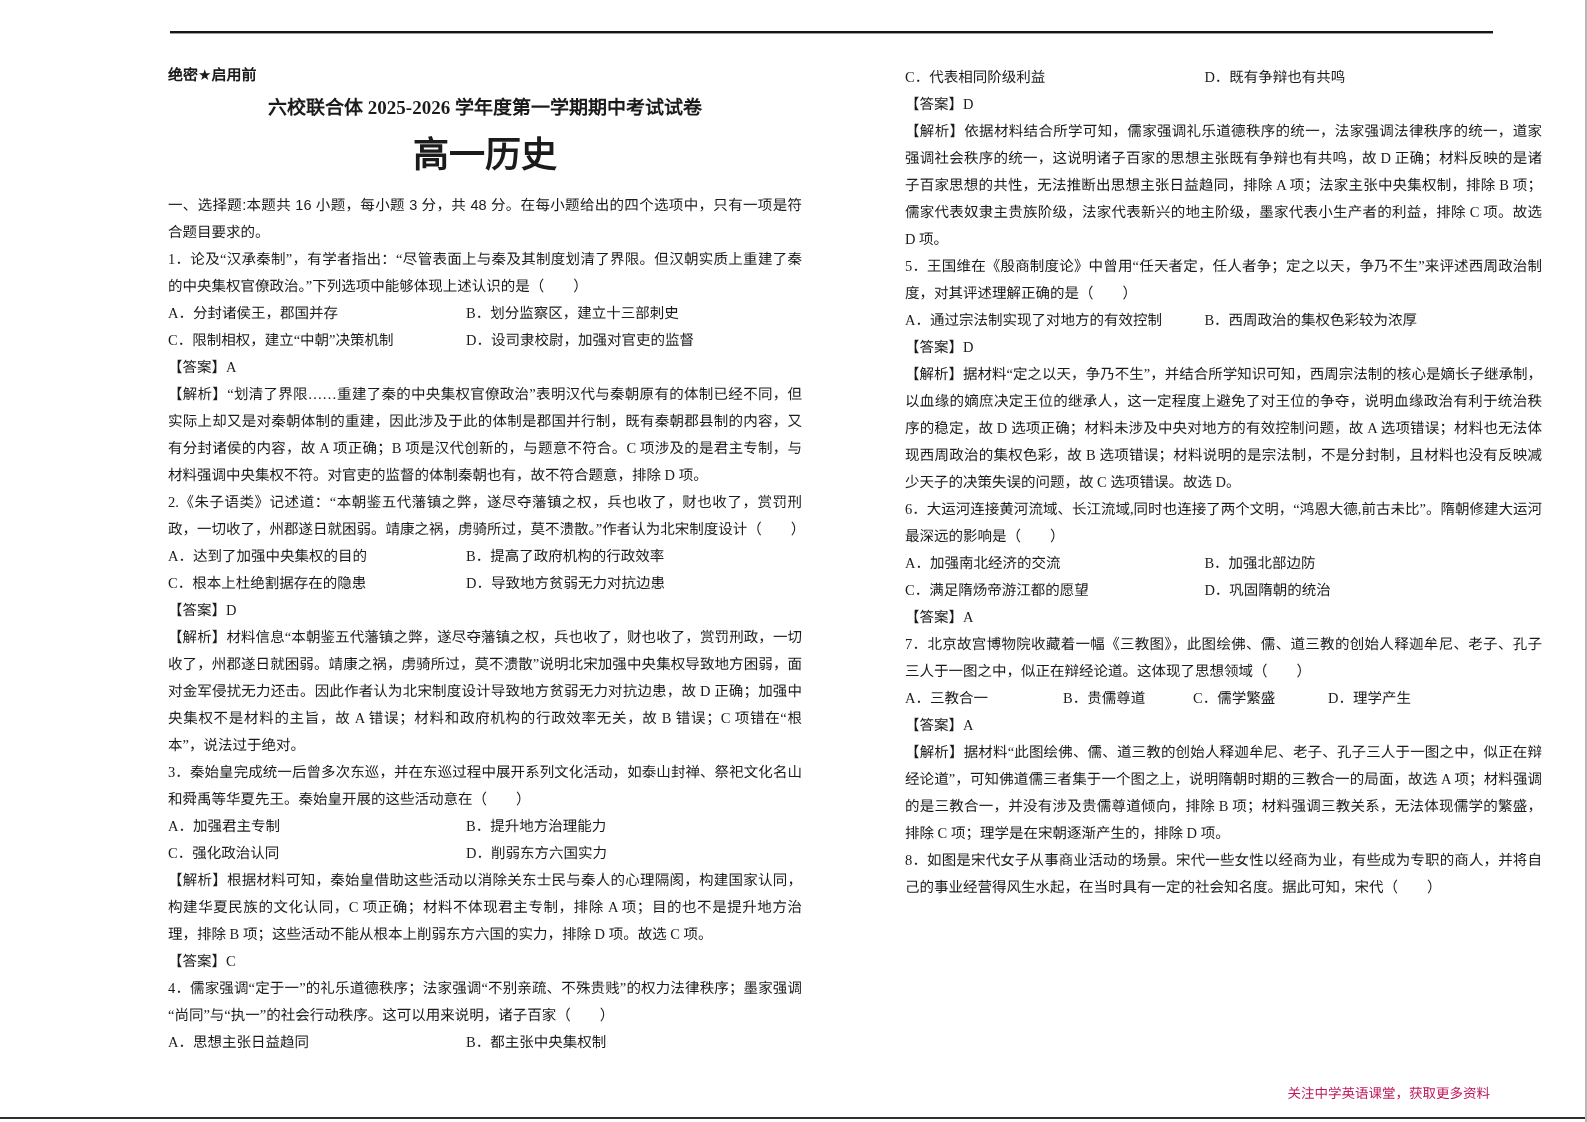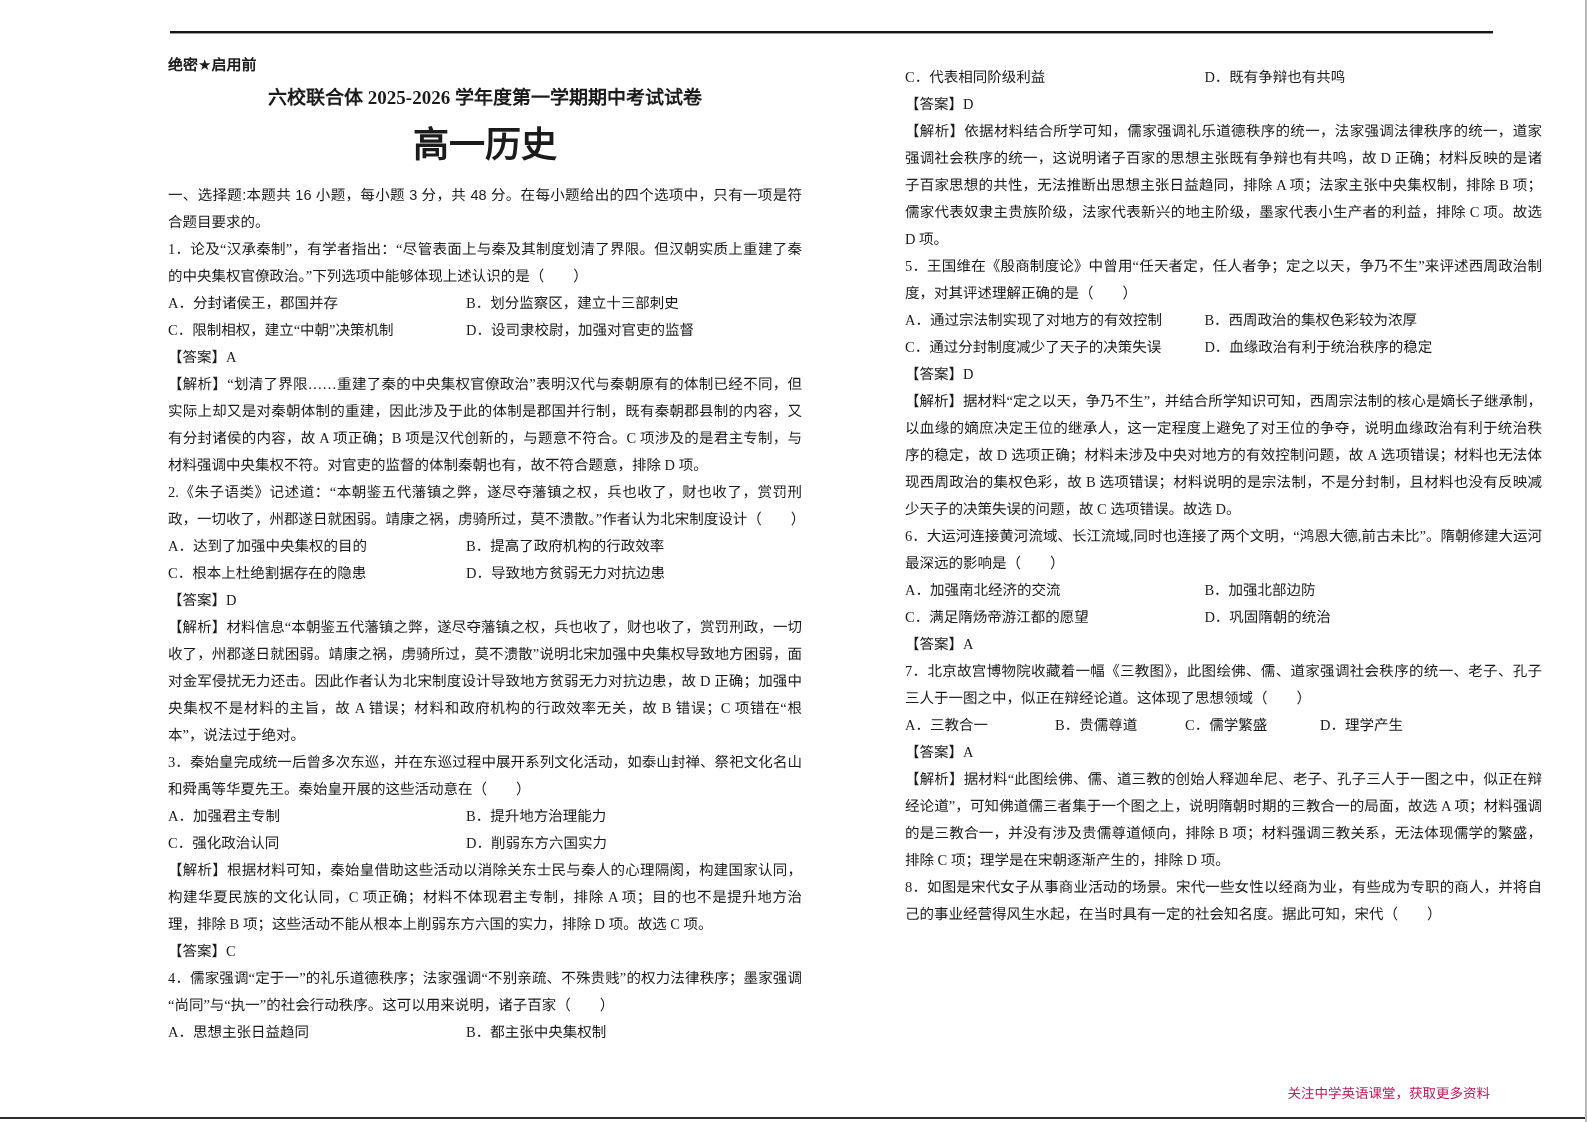--- a/index.html
+++ b/index.html
@@ -4,33 +4,33 @@
 <style>
   html,body{margin:0;padding:0;background:#fff;}
   .page{
     position:relative;width:1587px;height:1122px;background:#ffffff;overflow:hidden;
     font-family:"Liberation Serif","DejaVu Serif",serif;color:#1b1b1b;
   }
   .rule-top{position:absolute;left:170px;top:31px;width:1323px;height:2px;background:#161616;border-bottom:1px solid #9c9c9c;}
   .edge-right{position:absolute;top:0;right:0;width:2px;height:100%;background:#b7b7b7;}
   .rule-bottom{position:absolute;left:0;bottom:3px;width:100%;height:2px;background:#2e2e2e;}
   .col{position:absolute;font-size:14.5px;line-height:27px;text-align:justify;text-justify:inter-ideograph;}
-  .col-left{left:168px;top:52px;width:634px;}
+  .col-left{left:168px;top:62px;width:634px;}
   .col-right{left:905px;top:64px;width:637px;}
   .security{font-family:"Liberation Sans","DejaVu Sans",sans-serif;font-weight:bold;font-size:15px;line-height:26px;text-align:left;}
   .exam-title{font-weight:bold;font-size:19px;line-height:36px;text-align:center;margin-top:2px;}
   .subject-title{font-weight:bold;font-size:36px;line-height:58px;text-align:center;}
   .section-heading{font-family:"Liberation Sans","DejaVu Sans",sans-serif;font-weight:normal;font-size:14.5px;line-height:27px;margin-top:8px;}
   p{margin:0;}
   .orow{display:flex;}
   .orow .c1{width:47%;flex:none;text-align:left;}
   .orow .c2{flex:1;text-align:left;}
   .orow4{display:flex;text-align:left;}
   .orow4 .s1{width:150px;flex:none;}
-  .orow4 .s2{width:130px;flex:none;}
+  .orow4 .s2{width:130px;flex:none;margin-left:8px;}
   .orow4 .s3{width:135px;flex:none;}
   .orow4 .s4{flex:1;}
   .footer-note{
     position:absolute;right:97px;top:1084px;font-size:13.5px;line-height:20px;
     color:#be185d;font-family:"Liberation Serif","DejaVu Serif",serif;
   }
 </style>
 </head>
 <body>
 
@@ -105,43 +105,39 @@
       <p><span>【答案】</span><span>D</span></p>
       <p><span>【解析】</span><span>依据材料结合所学可知，儒家强调礼乐道德秩序的统一，法家强调法律秩序的统一，道家强调社会秩序的统一，这说明诸子百家的思想主张既有争辩也有共鸣，故 D 正确；材料反映的是诸子百家思想的共性，无法推断出思想主张日益趋同，排除 A 项；法家主张中央集权制，排除 B 项；儒家代表奴隶主贵族阶级，法家代表新兴的地主阶级，墨家代表小生产者的利益，排除 C 项。故选 D 项。</span></p>
     </div>
 
     <div>
       <p><span>5．</span><span>王国维在《殷商制度论》中曾用“任天者定，任人者争；定之以天，争乃不生”来评述西周政治制度，对其评述理解正确的是（　　）</span></p>
       <p class="orow">
           <span class="c1">A．通过宗法制实现了对地方的有效控制</span>
           <span class="c2">B．西周政治的集权色彩较为浓厚</span>
         </p>
-      <p class="orow">
-          <span class="c1">C．通过分封制度减少了天子的决策失误</span>
-          <span class="c2">D．血缘政治有利于统治秩序的稳定</span>
-        </p>
       <p><span>【答案】</span><span>D</span></p>
       <p><span>【解析】</span><span>据材料“定之以天，争乃不生”，并结合所学知识可知，西周宗法制的核心是嫡长子继承制，以血缘的嫡庶决定王位的继承人，这一定程度上避免了对王位的争夺，说明血缘政治有利于统治秩序的稳定，故 D 选项正确；材料未涉及中央对地方的有效控制问题，故 A 选项错误；材料也无法体现西周政治的集权色彩，故 B 选项错误；材料说明的是宗法制，不是分封制，且材料也没有反映减少天子的决策失误的问题，故 C 选项错误。故选 D。</span></p>
     </div>
 
     <div>
       <p><span>6．</span><span>大运河连接黄河流域、长江流域,同时也连接了两个文明，“鸿恩大德,前古未比”。隋朝修建大运河最深远的影响是（　　）</span></p>
       <p class="orow">
           <span class="c1">A．加强南北经济的交流</span>
           <span class="c2">B．加强北部边防</span>
         </p>
       <p class="orow">
           <span class="c1">C．满足隋炀帝游江都的愿望</span>
           <span class="c2">D．巩固隋朝的统治</span>
         </p>
       <p><span>【答案】</span><span>A</span></p>
     </div>
 
     <div>
-      <p><span>7．</span><span>北京故宫博物院收藏着一幅《三教图》，此图绘佛、儒、道家强调社会秩序的统一、老子、孔子三人于一图之中，似正在辩经论道。这体现了思想领域（　　）</span></p>
+      <p><span>7．</span><span>北京故宫博物院收藏着一幅《三教图》，此图绘佛、儒、道三教的创始人释迦牟尼、老子、孔子三人于一图之中，似正在辩经论道。这体现了思想领域（　　）</span></p>
       <p class="orow4">
           <span class="s1">A．三教合一</span>
           <span class="s2">B．贵儒尊道</span>
           <span class="s3">C．儒学繁盛</span>
           <span class="s4">D．理学产生</span>
         </p>
       <p><span>【答案】</span><span>A</span></p>
       <p><span>【解析】</span><span>据材料“此图绘佛、儒、道三教的创始人释迦牟尼、老子、孔子三人于一图之中，似正在辩经论道”，可知佛道儒三者集于一个图之上，说明隋朝时期的三教合一的局面，故选 A 项；材料强调的是三教合一，并没有涉及贵儒尊道倾向，排除 B 项；材料强调三教关系，无法体现儒学的繁盛，排除 C 项；理学是在宋朝逐渐产生的，排除 D 项。</span></p>
     </div>
 

